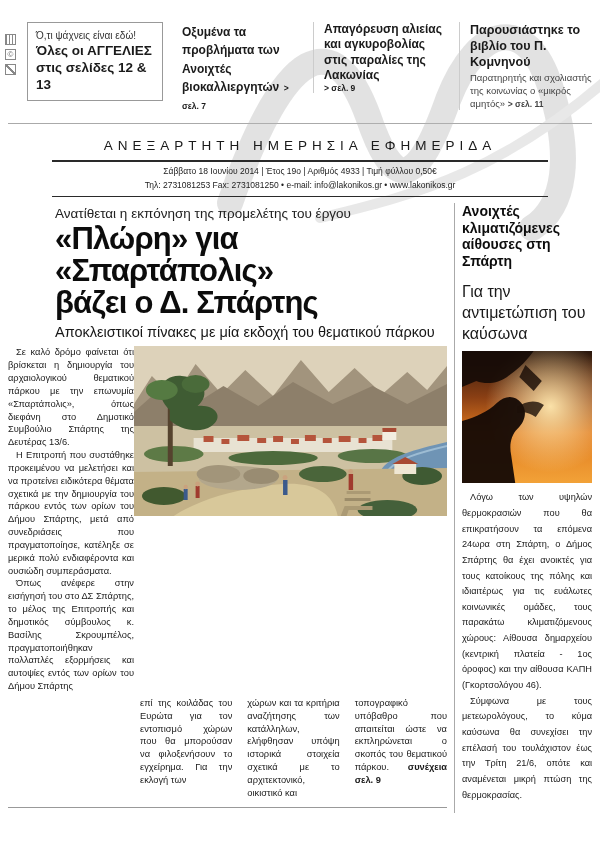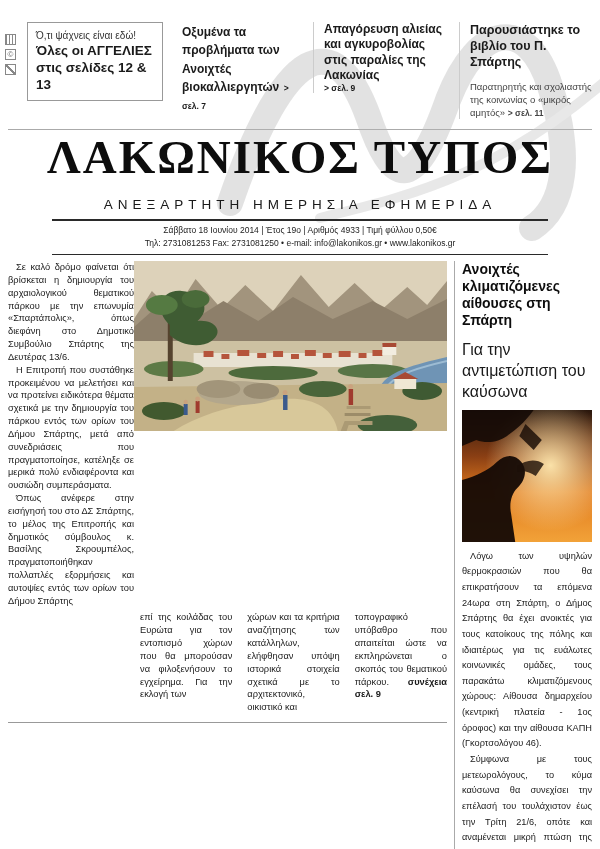--- a/index.html
+++ b/index.html
@@ -12,21 +12,21 @@
         text-align:center;color:#666;}
   .mark.barcode{background:repeating-linear-gradient(90deg,#888 0 1px,transparent 1px 3px);}
   .mark.diag{background:linear-gradient(45deg,transparent 44%,#888 44% 56%,transparent 56%);}
   .teaser-box{border:1px solid #999;padding:7px 8px 6px;width:118px;flex:none;}
   .teaser-box .l1{font-size:10px;color:#333;margin-bottom:2px;}
   .teaser-box .l2,.teaser-box .l3{font-weight:bold;font-size:13.5px;line-height:1.25;}
   .teaser{border-left:1px solid #ccc;padding-left:10px;}
   .teaser:first-of-type{border-left:none;}
   .t-main{font-weight:bold;font-size:12px;line-height:1.28;}
   .t-page{font-weight:bold;font-size:8.5px;}
-  .t-sub{font-size:9.5px;color:#444;line-height:1.35;margin-top:11px;}
+  .t-sub{font-size:9.5px;color:#444;line-height:1.35;margin-top:2px;}
   .t2{width:122px;flex:none;border-left:none;}
   .t3{width:126px;flex:none;}
   .t4{flex:1;}
   .top-rule{border:none;border-top:1px solid #aaa;margin:10px 8px 0;}
   
   .masthead{text-align:center;position:relative;z-index:3;}
   .mast-title{font-family:"Liberation Serif",serif;font-weight:bold;font-size:47px;letter-spacing:2px;
               line-height:1.05;margin-top:3px;color:#0d0d0d;}
   .mast-sub{font-size:13.5px;letter-spacing:5px;color:#1a1a1a;margin-top:14px;}
   .dateline-box{margin:7px 52px 0;border-top:2px solid #2a2a2a;border-bottom:1px solid #2a2a2a;
@@ -80,42 +80,49 @@
     </div>
     <div class="teaser t2">
       <span class="t-main">Οξυμένα τα προβλήματα των Ανοιχτές βιοκαλλιεργητών</span>
       <span class="t-page">&gt; σελ. 7</span>
     </div>
     <div class="teaser t3">
       <div class="t-main">Απαγόρευση αλιείας και αγκυροβολίας στις παραλίες της Λακωνίας</div>
       <div class="t-page">&gt; σελ. 9</div>
     </div>
     <div class="teaser t4">
-      <div class="t-main" style="font-size:12.5px;">Παρουσιάστηκε το βιβλίο του Π. Σπάρτης</div>
+      <div class="t-main" style="font-size:12.5px;">Παρουσιάστηκε το βιβλίο του Π. Κομνηνού</div>
       <div class="t-sub">
         <span>Παρατηρητής και σχολιαστής της κοινωνίας ο «μικρός αμητός»</span>
         <span class="t-page">&gt; σελ. 11</span>
       </div>
     </div>
   </div>
   <hr class="top-rule">
 
   <div class="masthead">
-    <div class="mast-title">ΛΑΚΩΝΙΚΟΣ ΤΥΠΟΣ</div>
     <div class="mast-sub">ΑΝΕΞΑΡΤΗΤΗ ΗΜΕΡΗΣΙΑ ΕΦΗΜΕΡΙΔΑ</div>
     <div class="dateline-box">
       <div>Σάββατο 18 Ιουνίου 2014 | Έτος 19ο | Αριθμός 4933 | Τιμή φύλλου 0,50€</div>
       <div>Τηλ: 2731081253 Fax: 2731081250 • e-mail: info@lakonikos.gr • www.lakonikos.gr</div>
     </div>
   </div>
 
   <div class="content">
 
     <div class="main-col">
 
+      <div class="indent">
+        <div class="kicker">Ανατίθεται η εκπόνηση της προμελέτης του έργου</div>
+        <div class="headline1">
+          <div>«Πλώρη» για «Σπαρτάπολις»</div>
+          <div>βάζει ο Δ. Σπάρτης</div>
+        </div>
+        <div class="subhead">Αποκλειστικοί πίνακες με μία εκδοχή του θεματικού πάρκου</div>
+      </div>
 
       <div class="lead-body">
         <div class="lead-text">
           <p>Σε καλό δρόμο φαίνεται ότι βρίσκεται η δημιουργία του αρχαιολογικού θεματικού πάρκου με την επωνυμία «Σπαρτάπολις», όπως διεφάνη στο Δημοτικό Συμβούλιο Σπάρτης της Δευτέρας 13/6.</p>
           <p>Η Επιτροπή που συστάθηκε προκειμένου να μελετήσει και να προτείνει ειδικότερα θέματα σχετικά με την δημιουργία του πάρκου εντός των ορίων του Δήμου Σπάρτης, μετά από συνεδριάσεις που πραγματοποίησε, κατέληξε σε μερικά πολύ ενδιαφέροντα και ουσιώδη συμπεράσματα.</p>
           <p>Όπως ανέφερε στην εισήγησή του στο ΔΣ Σπάρτης, το μέλος της Επιτροπής και δημοτικός σύμβουλος κ. Βασίλης Σκρουμπέλος, πραγματοποιήθηκαν πολλαπλές εξορμήσεις και αυτοψίες εντός των ορίων του Δήμου Σπάρτης</p>
         </div>
         <div class="lead-image">
           <svg viewBox="0 0 315 170" preserveAspectRatio="none">
             <rect x="0" y="0" width="315" height="170" fill="#ddd2ba"></rect>

